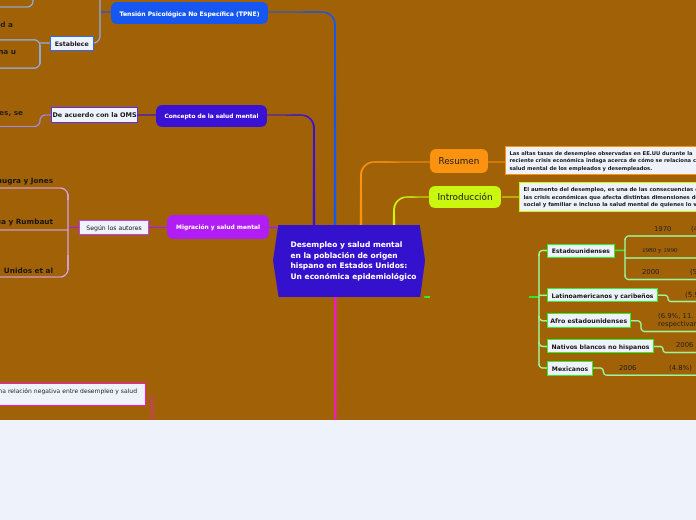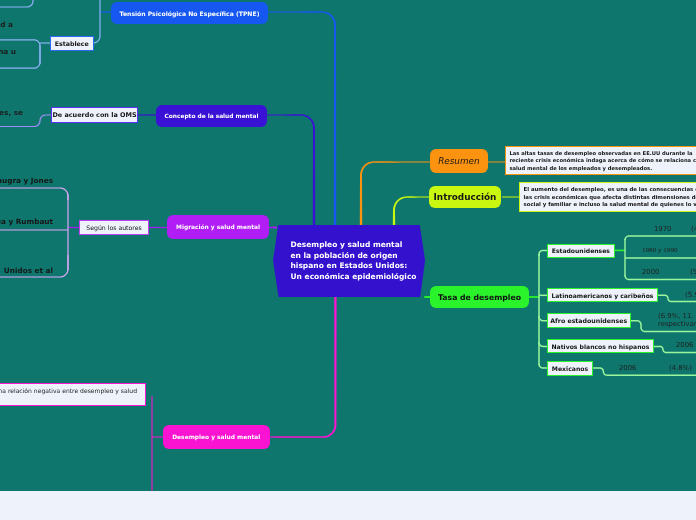--- a/index.html
+++ b/index.html
@@ -1,18 +1,18 @@
 <!DOCTYPE html>
 <html><head>
 <meta charset="utf-8">
 <style>
   html,body{margin:0;padding:0;}
   body{width:696px;height:520px;background:#eef2fb;overflow:hidden;
        font-family:"DejaVu Sans",sans-serif;}
-  #stage{position:relative;width:696px;height:491px;overflow:hidden;background:#0f766e;
+  #stage{position:relative;width:696px;height:420px;overflow:hidden;background:#a16207;
          will-change:transform;}
   svg#links{position:absolute;left:0;top:0;width:696px;height:520px;}
   .node{position:absolute;box-sizing:border-box;display:flex;align-items:center;
         justify-content:center;white-space:nowrap;will-change:transform;}
   .pill{border-radius:6px;color:#fff;font-weight:bold;}
   .obox{background:#eef2fb;color:#141414;font-weight:bold;}
   .para{position:absolute;box-sizing:border-box;background:#eef2fb;color:#141414;will-change:transform;
         font-weight:bold;white-space:nowrap;}
   .para div{white-space:nowrap;}
   .bare{position:absolute;white-space:nowrap;color:#1f1f1f;will-change:transform;}
@@ -127,23 +127,20 @@
 
   <div class="node pill" id="n-intro">
       <span>Introducción</span>
     </div>
   <div class="para" id="n-intro-txt">
     <div>El aumento del desempleo, es una de las consecuencias dir</div>
     <div>las crisis económicas que afecta distintas dimensiones de l</div>
     <div>social y familiar e incluso la salud mental de quienes lo vive</div>
   </div>
 
-  <div class="node pill" id="n-tasa">
-      <span>Tasa de desempleo</span>
-    </div>
   <div class="node obox" id="n-est">
       <span>Estadounidenses</span>
     </div>
   <div class="node obox" id="n-lat">
       <span>Latinoamericanos y caribeños</span>
     </div>
   <div class="node obox" id="n-afro">
       <span>Afro estadounidenses</span>
     </div>
   <div class="node obox" id="n-nat">
@@ -198,25 +195,25 @@
 #n-autor1{left:-147px;top:176px;width:200px;text-align:right;font-size:7.3px;font-weight:bold;color:#161616;}
 #n-autor2{left:-147px;top:217px;width:200px;text-align:right;font-size:7.3px;font-weight:bold;color:#161616;}
 #n-autor3{left:-147px;top:266px;width:200px;text-align:right;font-size:7.3px;font-weight:bold;color:#161616;}
 #n-segun{left:79px;top:220px;width:70px;height:15px;border:1.1px solid #c13ff5;font-size:6.2px;font-weight:normal;}
 #n-migracion{left:167px;top:215px;width:102px;height:23.5px;font-size:5.91px;background:#b01df5;}
 
 #n-relacion{left:-96px;top:383px;width:241.7px;height:23px;border:1.4px solid #fa13d0;font-size:6.05px;
    justify-content:flex-end;align-items:flex-start;padding:3.1px 7.7px 0 0;font-weight:normal;color:#1f1f1f;}
 #n-desal{left:162.5px;top:425px;width:106.5px;height:23.5px;font-size:5.91px;background:#fa13d0;}
 
-#n-resumen{left:429.5px;top:149px;width:57.8px;height:23.7px;font-size:8.83px;font-weight:normal;border-radius:6px;background:#fb9311;color:#171717;font-style:italic;}
+#n-resumen{left:429.5px;top:149px;width:57.8px;height:23.7px;font-size:8.83px;font-weight:normal;border-radius:6px;background:#fb9311;color:#171717;}
 #n-resumen-txt{left:505.4px;top:146.1px;width:215px;height:29.3px;border:1.2px solid #fb9311;
    font-size:5.22px;line-height:7.75px;padding:2.7px 0 0 3.4px;}
 
-#n-intro{left:429.3px;top:185.9px;width:72px;height:22.3px;font-size:8.87px;font-weight:bold;border-radius:6px;background:#caf70f;color:#171717;}
+#n-intro{left:429.3px;top:185.9px;width:72px;height:22.3px;font-size:8.87px;font-weight:normal;border-radius:6px;background:#caf70f;color:#171717;}
 #n-intro-txt{left:518.9px;top:181.6px;width:215px;height:29.8px;border:1.2px solid #caf70f;
    font-size:5.38px;line-height:7.75px;padding:2.9px 0 0 3.5px;}
 
 #n-tasa{left:430px;top:286px;width:99px;height:22px;font-size:7.74px;border-radius:6px;background:#2bf32b;color:#111;}
 #n-est{left:547.1px;top:243.5px;width:67.7px;height:13.8px;border:1.3px solid #2bf32b;font-size:6.08px;}
 #n-lat{left:547.1px;top:288.1px;width:110.8px;height:14.3px;border:1.3px solid #2bf32b;font-size:6.05px;}
 #n-afro{left:547.1px;top:313.4px;width:83.5px;height:14.5px;border:1.3px solid #2bf32b;font-size:6.25px;}
 #n-nat{left:547.1px;top:339.3px;width:106.9px;height:14.2px;border:1.3px solid #2bf32b;font-size:6.10px;}
 #n-mex{left:547.1px;top:360.7px;width:46px;height:14.6px;border:1.3px solid #2bf32b;font-size:6.13px;}
 

